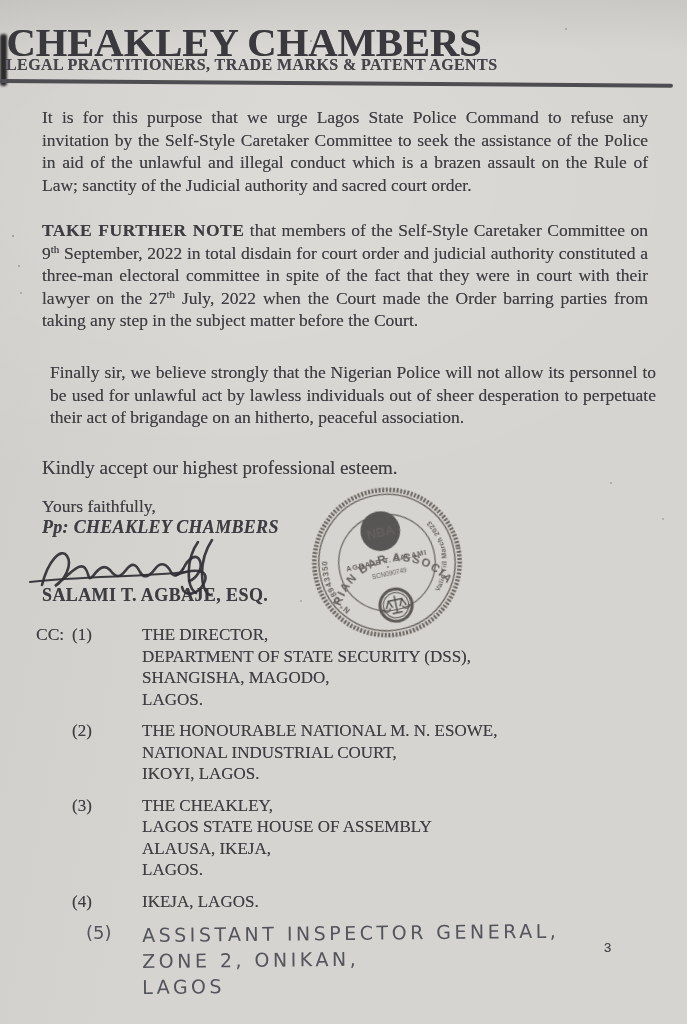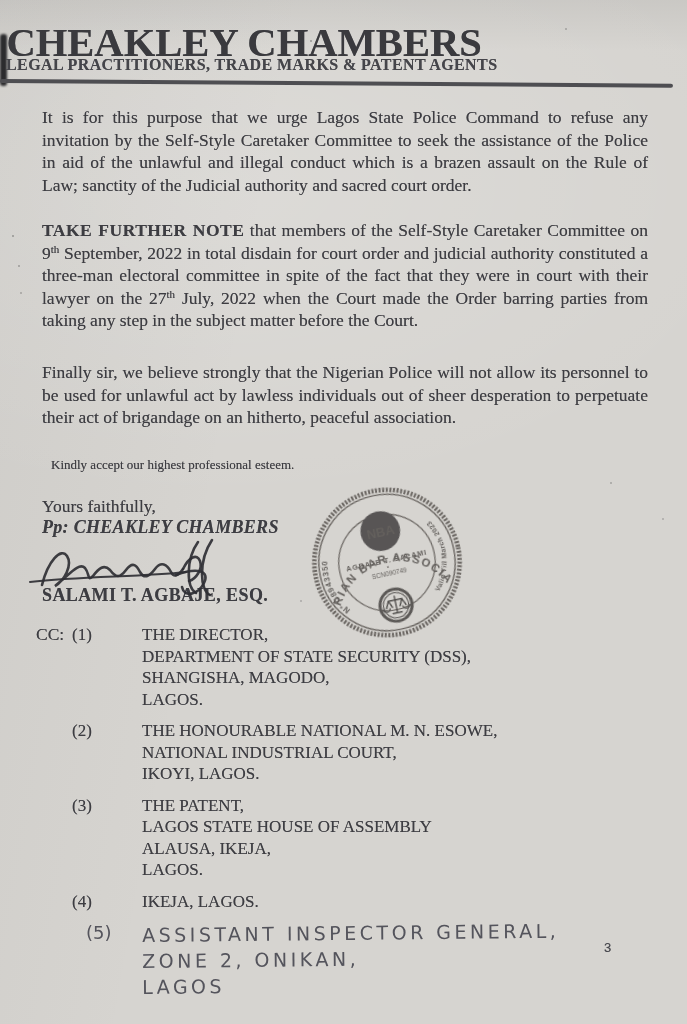--- a/index.html
+++ b/index.html
@@ -20,22 +20,22 @@
   .lh-sub{position:absolute; left:6px; top:56px; font-family:Liberation Serif, serif;
     font-weight:bold; font-size:16px; letter-spacing:.4px; color:#45454a; white-space:nowrap;}
   .lh-rule{position:absolute; left:0; top:79px; width:673px; height:3.5px; background:#4e4e52;
     border-radius:2px; transform:rotate(.4deg); transform-origin:left center;}
 
   
   .para{position:absolute; left:42px; width:606px; margin:0; text-align:justify;
     font-size:17.5px; line-height:22.5px;}
   .p1{top:106px;}
   .p2{top:219px;}
-  .p3{top:361px;}
-  .closing{position:absolute; left:42px; top:457px; font-size:13px;margin-left:9px;}
+  .p3{top:361px;margin-left:8px;}
+  .closing{position:absolute; left:42px; top:457px; font-size:19px;}
   sup{font-size:11px; line-height:0; vertical-align:6px;}
   .blead{font-weight:bold; letter-spacing:.5px;}
 
   
   .valediction{position:absolute; left:42px; top:496px; font-size:17.5px;}
   .pp{position:absolute; left:42px; top:517px; font-size:18px; font-weight:bold; font-style:italic; letter-spacing:.3px;}
   .sig{position:absolute; left:26px; top:535px; width:238px; height:64px; z-index:3;}
   .sig path{stroke:#2f2f34; stroke-width:2.6; fill:none; stroke-linecap:round; opacity:.92;}
   .sig .thin{stroke-width:2;}
   .sender{position:absolute; left:42px; top:585px; font-size:18px; font-weight:bold; letter-spacing:.4px;}
@@ -153,21 +153,21 @@
         <div class="cc-line txt">THE HONOURABLE NATIONAL M. N. ESOWE,</div>
         <div class="cc-line txt">NATIONAL INDUSTRIAL COURT,</div>
         <div class="cc-line txt">IKOYI, LAGOS.</div>
       </div>
     </div>
 
     <div class="cc-item">
       <div></div>
       <div class="cc-num txt">(3)</div>
       <div>
-        <div class="cc-line txt">THE PATENT,</div>
+        <div class="cc-line txt">THE CHEAKLEY,</div>
         <div class="cc-line txt">LAGOS STATE HOUSE OF ASSEMBLY</div>
         <div class="cc-line txt">ALAUSA, IKEJA,</div>
         <div class="cc-line txt">LAGOS.</div>
       </div>
     </div>
 
     <div class="cc-item">
       <div></div>
       <div class="cc-num txt">(4)</div>
       <div>

